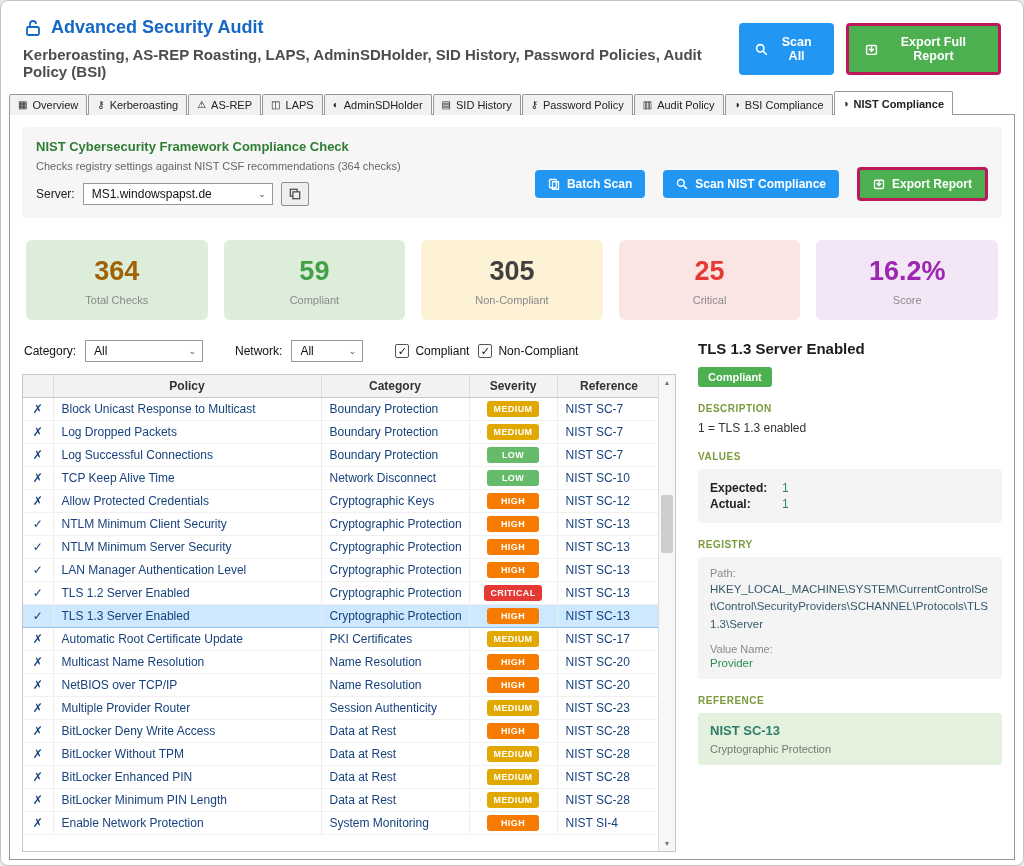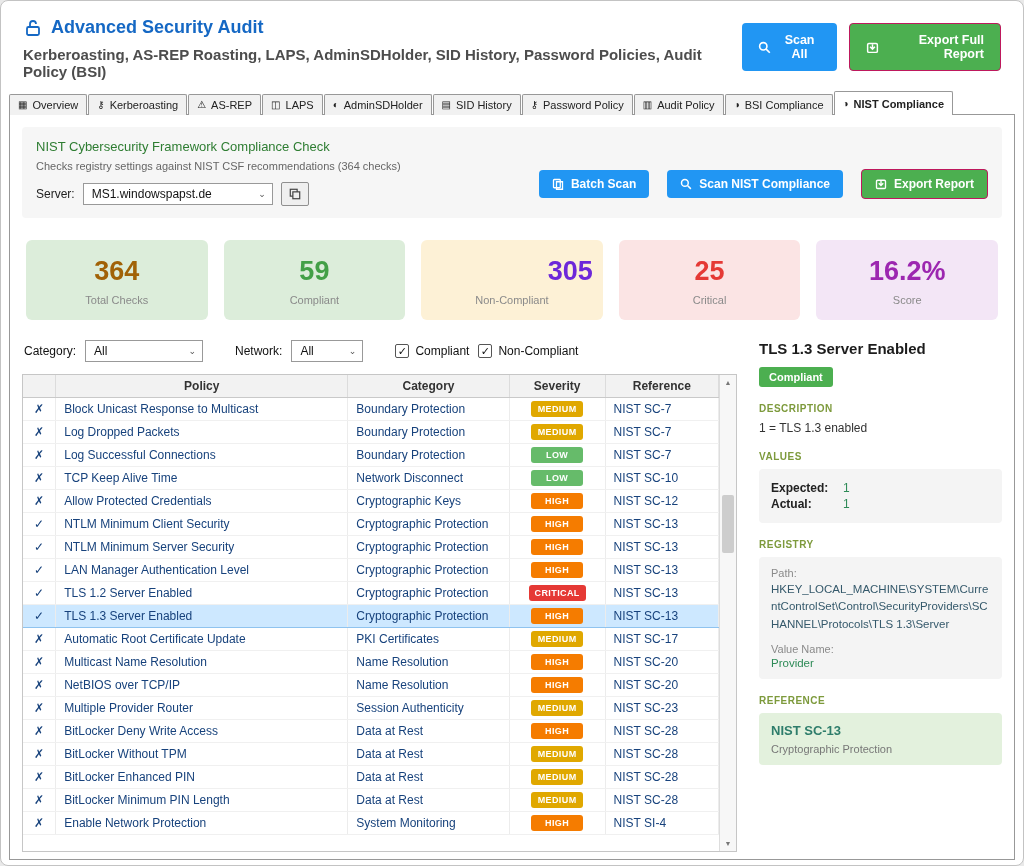--- a/index.html
+++ b/index.html
@@ -7,51 +7,51 @@
   .app { width:1024px; height:866px; margin:0 auto; background:#fff; border:1px solid #c3c3c3; border-radius:8px; overflow:hidden; position:relative; }
 
   
   .app-header { display:flex; justify-content:space-between; align-items:flex-start; padding:16px 22px 10px 22px; }
   .title-row { display:flex; align-items:center; gap:8px; }
   .app-title { font-size:18px; font-weight:bold; color:var(--title-blue,#1568c4); }
   .app-subtitle { font-size:15px; color:#4d4d4d; font-weight:600; margin-top:8px; }
   .header-buttons { display:flex; gap:12px; margin-top:6px; }
   .btn { display:inline-flex; align-items:center; gap:7px; border:none; border-radius:4px; color:#fff; font-weight:bold; font-size:12.5px; padding:9px 16px; cursor:pointer; font-family:inherit; }
   .btn-blue { background:var(--blue,#2196f3); }
-  .btn-green { background:var(--green,#4caf50); border:1px solid #be185d;text-align:right; }
+  .btn-green { background:var(--green,#4caf50); border:3px solid #be185d; }
   .btn-sm { padding:7px 13px; font-size:12px; }
 
   
   .tabbar { display:flex; align-items:flex-end; padding:0 8px; position:relative; z-index:2; }
   .tab { display:inline-flex; align-items:center; gap:5px; font-size:11px; color:#222; background:#f1f1f1; border:1px solid #989898; border-bottom:none; border-radius:2px 2px 0 0; padding:4px 8px 4px 8px; margin-right:1px; position:relative; top:1px; cursor:pointer; white-space:nowrap; }
   .tab.active { background:#fff; font-weight:bold; padding-top:6px; padding-bottom:5px; z-index:3; }
   .tab-icon { font-size:10px; line-height:1; }
 
   
   .content { border:1px solid #989898; margin:0 8px 8px 8px; background:#fff; padding:12px 12px 8px 12px; height:746px; position:relative; z-index:1; }
 
   
   .nist-header { background:#f6f6f6; border-radius:4px; padding:12px 14px; display:flex; justify-content:space-between; }
-  .nist-title { font-size:13px; font-weight:normal; color:var(--nist-green,#2e7d32); }
+  .nist-title { font-size:13px; font-weight:bold; color:var(--nist-green,#2e7d32); }
   .nist-subtitle { font-size:11px; color:#666; margin-top:6px; }
   .server-row { display:flex; align-items:center; gap:8px; margin-top:10px; font-size:12px; color:#222; }
   .select { display:inline-flex; align-items:center; justify-content:space-between; gap:10px; background:#fff; border:1px solid #999; padding:3px 6px 3px 8px; font-size:12px; color:#111; cursor:pointer; }
   .select .chev { font-size:9px; color:#555; }
   .icon-btn { width:28px; height:24px; background:#efefef; border:1px solid #8f8f8f; border-radius:2px; display:inline-flex; align-items:center; justify-content:center; cursor:pointer; }
   .nist-actions { display:flex; align-items:center; gap:18px; margin-top:22px; }
 
   
   .stats { display:flex; gap:16px; margin:22px 4px 18px 4px; }
   .stat-card { flex:1; border-radius:6px; padding:16px 10px 14px 10px; text-align:center; }
   .stat-value { font-size:27px; font-weight:bold; }
   .stat-label { font-size:11px; color:#8a8a8a; margin-top:7px; }
 
   
   .main-row { display:flex; gap:22px; }
-  .left-col { width:715px; flex:none; }
+  .left-col { width:654px; flex:none; }
   .filters { display:flex; align-items:center; gap:9px; font-size:12px; color:#111; margin:2px 0 12px 2px; }
   .filters .gap { width:14px; }
   .checkbox { width:14px; height:14px; background:#fff; border:1px solid #555; border-radius:2px; display:inline-flex; align-items:center; justify-content:center; font-size:11px; color:#111; cursor:pointer; }
   .cb-wrap { display:inline-flex; align-items:center; gap:6px; cursor:pointer; }
 
   
   .table-wrap { position:relative; border:1px solid #c6c6c6; height:478px; overflow:hidden; }
   table.policy { border-collapse:collapse; width:calc(100% - 17px); table-layout:fixed; }
   table.policy th { background:#f2f2f2; font-size:12px; font-weight:600; color:#333; padding:4px 4px; border-right:1px solid #dcdcdc; border-bottom:1px solid #c9c9c9; text-align:center; }
   table.policy td { font-size:12px; padding:3px 8px; border-right:1px solid #ececec; border-bottom:1px solid #f0f0f0; color:#17427c; white-space:nowrap; overflow:hidden; height:23px; }
@@ -222,21 +222,21 @@
     <div class="stats" id="stats">
         <div class="stat-card" style="background: rgb(220, 237, 218);">
           <div class="stat-value" style="color: #a16207;">364</div>
           <div class="stat-label">Total Checks</div>
         </div>
         <div class="stat-card" style="background: rgb(220, 237, 218);">
           <div class="stat-value" style="color: rgb(67, 160, 71);">59</div>
           <div class="stat-label">Compliant</div>
         </div>
         <div class="stat-card" style="background: rgb(253, 241, 214);">
-          <div class="stat-value" style="color: #6d28d9; text-align: right;">305</div>
+          <div class="stat-value" style="color: #404040;">305</div>
           <div class="stat-label">Non-Compliant</div>
         </div>
         <div class="stat-card" style="background: rgb(251, 228, 228);">
           <div class="stat-value" style="color: rgb(229, 57, 53);">25</div>
           <div class="stat-label">Critical</div>
         </div>
         <div class="stat-card" style="background: rgb(243, 230, 246);">
           <div class="stat-value" style="color: rgb(156, 39, 176);">16.2%</div>
           <div class="stat-label">Score</div>
         </div>

